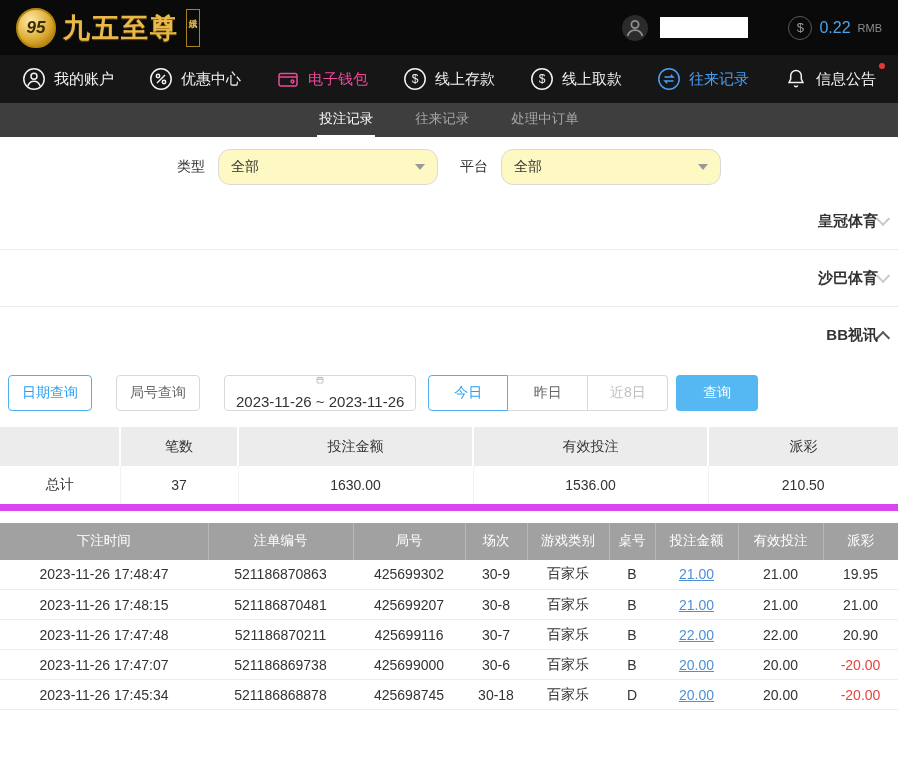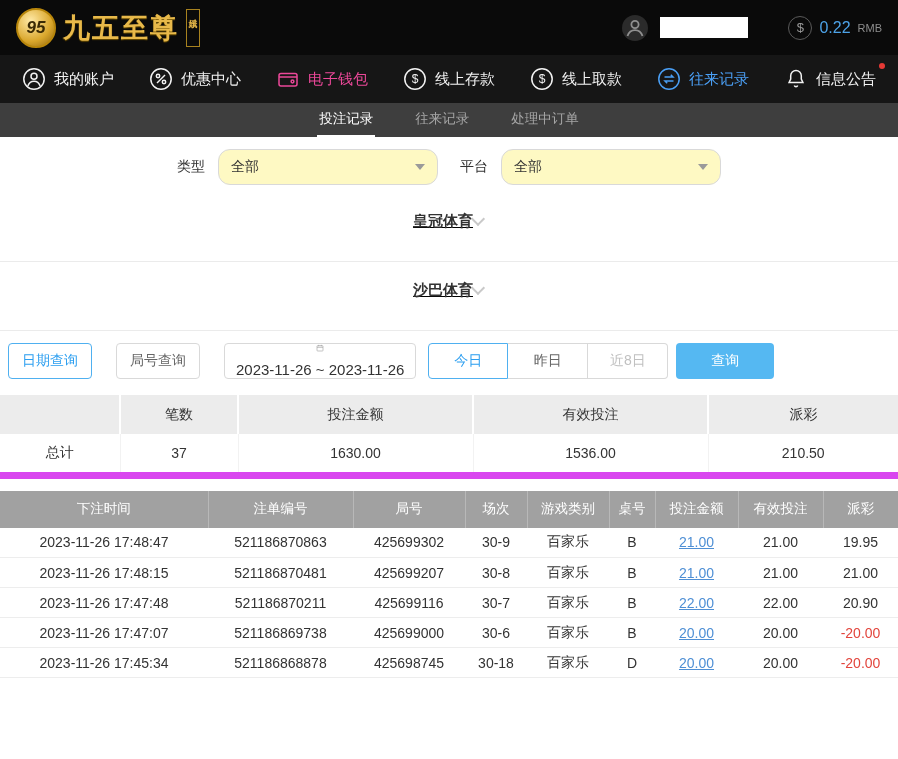--- a/index.html
+++ b/index.html
@@ -53,22 +53,22 @@
   .filter-group { display:flex; align-items:center; gap:13px; }
   .filter-label { font-size:14px; color:#333; }
   .select-box { width:220px; height:36px; border:1px solid #d9d9d9; border-radius:12px;
     display:flex; align-items:center; justify-content:space-between; padding:0 12px;
     font-size:14px; color:#333; cursor:pointer; background:#fef9c3; }
   .caret-down { width:0; height:0; border-left:5px solid transparent;
     border-right:5px solid transparent; border-top:6px solid #9a9a9a; }
 
   
   .sections { margin-top:8px; }
-  .section-row { display:flex; align-items:center; justify-content:center;
-    padding:19px 10px 30px 8px; border-bottom:1px solid #ebebeb; cursor:pointer;text-decoration:underline; }
+  .section-row { display:flex; align-items:center; justify-content:flex-end;
+    padding:19px 10px 18px 8px; border-bottom:1px solid #ebebeb; cursor:pointer; }
   .section-row.no-border { border-bottom:none; }
   .section-title { font-size:15px; font-weight:bold; color:#333; }
   .chev { width:10px; height:10px; border-right:2px solid #c9c9c9;
     border-bottom:2px solid #c9c9c9; }
   .chev.down { transform:rotate(45deg); margin-top:-5px; }
   .chev.up { transform:rotate(-135deg); border-color:#555; margin-top:5px; }
 
   
   .query-bar { display:flex; align-items:center; padding:12px 8px 10px 8px; }
   .btn { height:36px; border-radius:4px; background:#fff; font-size:14px;
@@ -78,21 +78,21 @@
   .gap24 { margin-left:24px; }
   .date-box { height:36px; border:1px solid #d9d9d9; border-radius:4px;
     display:flex; align-items:center; gap:9px; padding:0 11px; margin-left:24px;
     font-size:15px; color:#333; cursor:pointer;flex-direction:column; }
   .btn-group { display:flex; margin-left:12px; }
   .seg { height:36px; width:80px; display:flex; align-items:center; justify-content:center;
     font-size:14px; background:#fff; cursor:pointer; }
   .seg-today { border:1px solid #4fb0f0; color:#2b9ef0; border-radius:4px 0 0 4px; z-index:2; }
   .seg-yest { border:1px solid #d9d9d9; border-left:none; color:#666; }
   .seg-8d { border:1px solid #d9d9d9; border-left:none; color:#c0c0c0; border-radius:0 4px 4px 0; }
-  .btn-search { margin-left:8px; width:98px; background:#55b8f2; color:#fff;
+  .btn-search { margin-left:8px; width:82px; background:#55b8f2; color:#fff;
     border:none; font-size:14px; }
 
   
   .summary-table { width:100%; border-collapse:collapse; margin-top:6px; table-layout:fixed; }
   .summary-table thead td { background:#ececec; height:39px; text-align:center;
     font-size:14px; color:#333; border-right:2px solid #fff; }
   .summary-table thead td:last-child { border-right:none; }
   .summary-table tbody td { height:41px; text-align:center; font-size:14px; color:#333;
     border-bottom:7px solid #d946ef; border-right:1px solid #f2f2f2; }
   .summary-table tbody td:last-child { border-right:none; }
@@ -215,20 +215,24 @@
 
 <div class="sections">
   <div class="section-row">
     <span class="section-title">皇冠体育</span>
     <span class="chev down"></span>
   </div>
   <div class="section-row">
     <span class="section-title">沙巴体育</span>
     <span class="chev down"></span>
   </div>
+  <div class="section-row no-border">
+    <span class="section-title">BB视讯</span>
+    <span class="chev up"></span>
+  </div>
 </div>
 
 <div class="query-bar">
   <div class="btn btn-outline-blue">日期查询</div>
   <div class="btn btn-outline-gray gap24">局号查询</div>
   <div class="date-box">
     <svg width="16" height="16" viewBox="0 0 24 24" fill="none" stroke="#9a9a9a" stroke-width="1.8">
       <rect x="3" y="5" width="18" height="16" rx="2"></rect>
         <line x1="3" y1="10" x2="21" y2="10"></line>
         <line x1="8" y1="2.5" x2="8" y2="7"></line>

